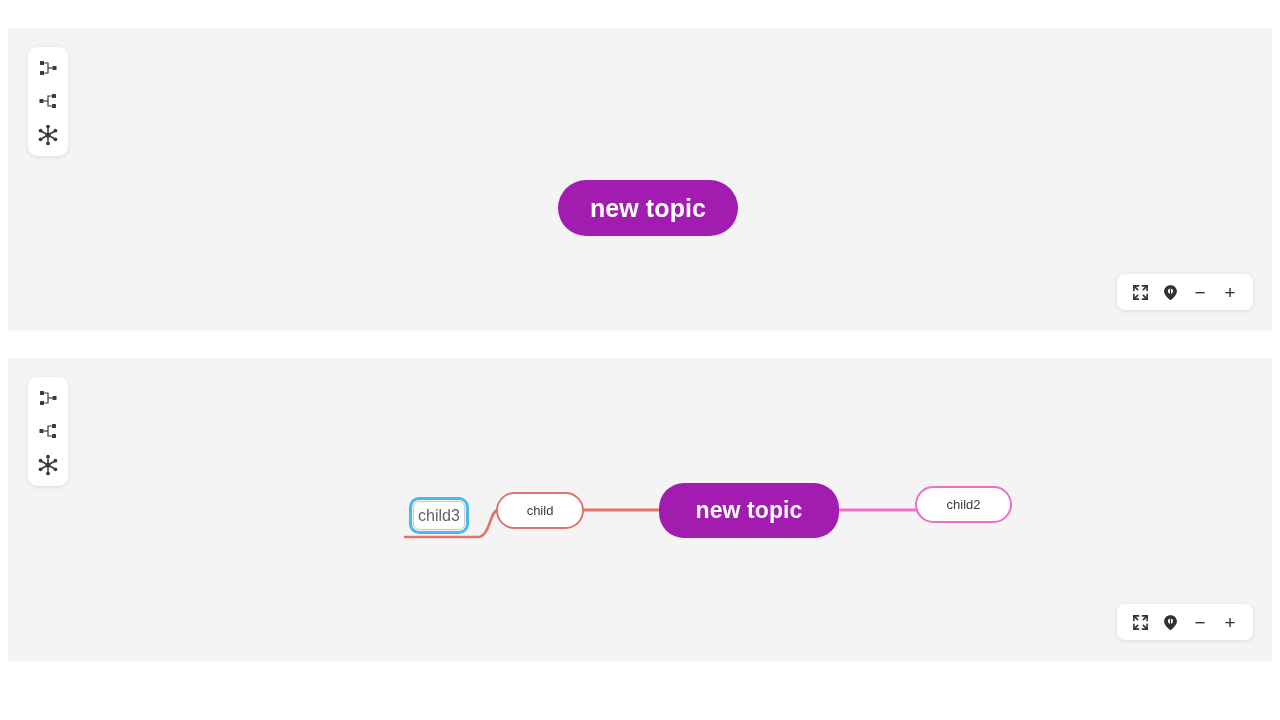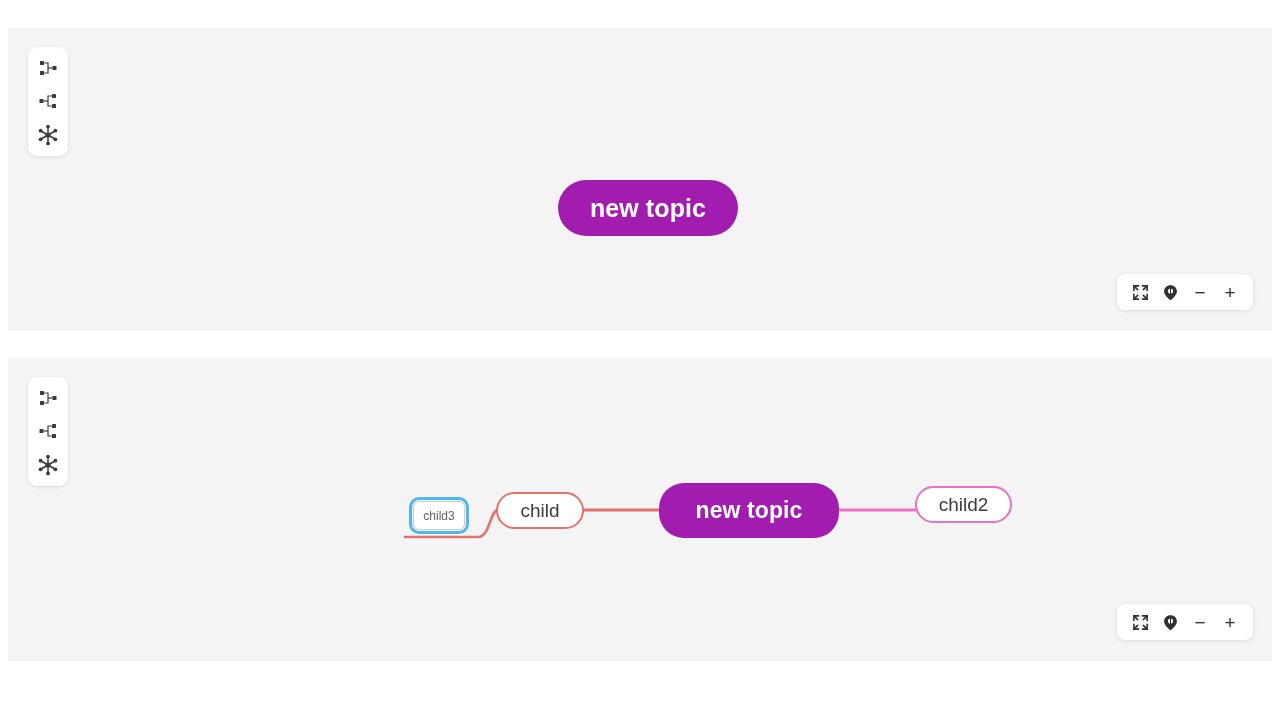--- a/index.html
+++ b/index.html
@@ -121,32 +121,32 @@
   }
   .node-root.small {
     font-size: 23px;
     border-radius: 25px;
     padding: 0 22px;
   }
 
   .node-child {
     background: #ffffff;
     border-radius: 24px;
-    font-size: 19px;
+    font-size: 13px;
     color: #3c3c46;
     padding: 0 20px;
   }
   .edge-coral { border: 2px solid #e0736c; }
   .edge-pink  { border: 2px solid #ec70c8; }
 
   .node-selected {
     background: #ffffff;
     border: 1px solid #c9c9cf;
     border-radius: 6px;
-    font-size: 12px;
+    font-size: 16px;
     color: #62626c;
     padding: 0 0;
     outline: 3px solid #4db7f0;
     outline-offset: 1px;
   }
 </style>
 </head>
 <body>
 
 <div class="page">

